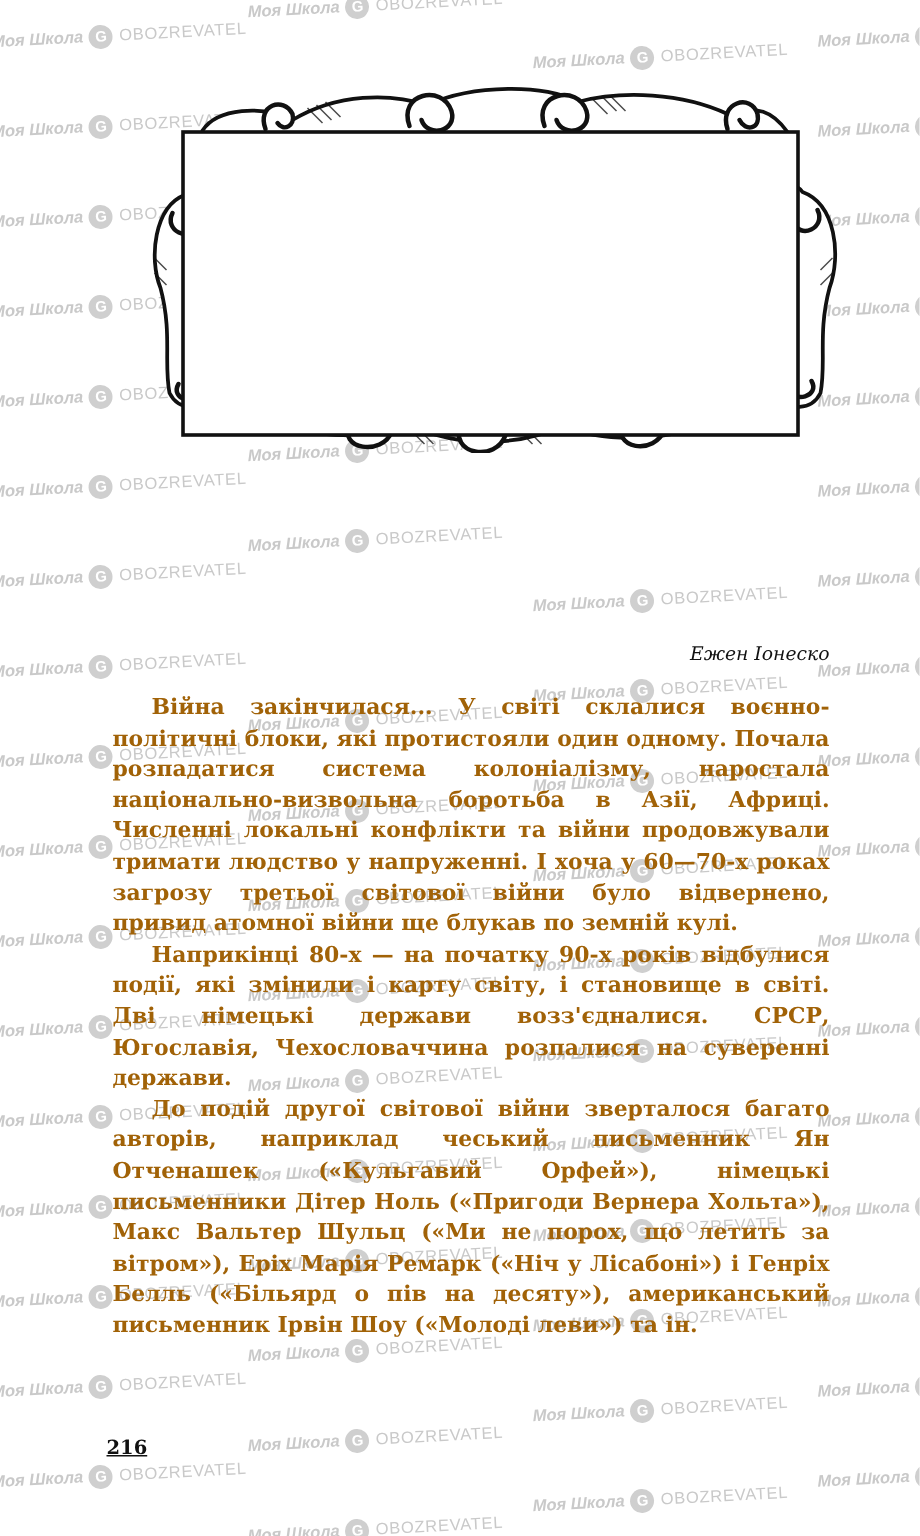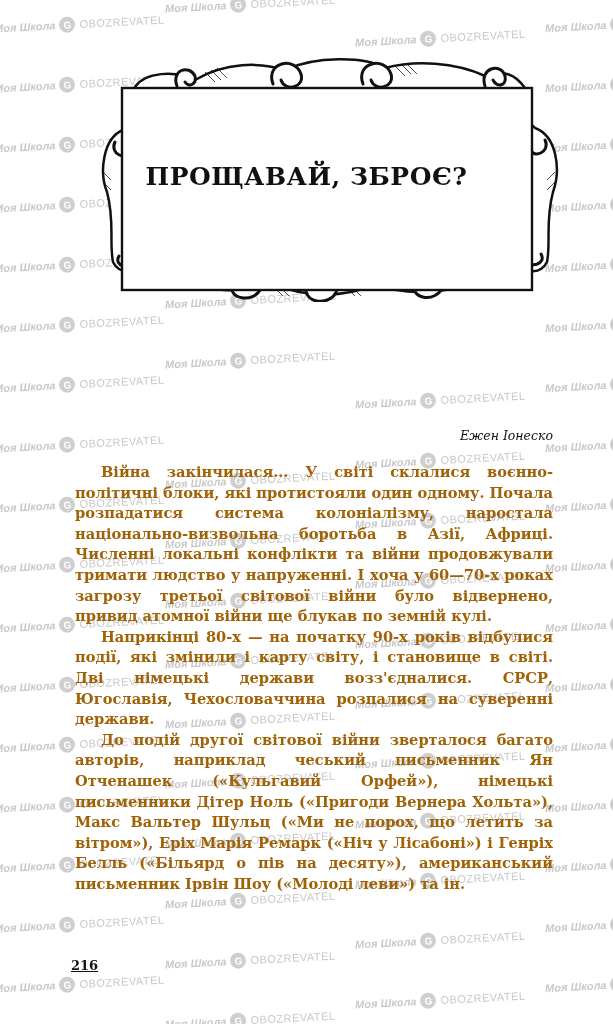--- a/index.html
+++ b/index.html
@@ -391,21 +391,20 @@
       <g stroke="#111" stroke-width="1" opacity="0.75">
         <path d="M120 30 L130 40 M126 28 L136 38 M132 26 L142 36 M310 24 L320 34 M316 22 L326 32 M322 22 L332 32"></path>
         <path d="M18 130 L26 138 M18 140 L26 148 M470 130 L462 138 M470 140 L462 148"></path>
         <path d="M190 246 L198 254 M196 246 L204 254 M262 246 L270 254 M268 246 L276 254"></path>
       </g>
 
       <rect x="37" y="46" width="410" height="202" fill="#fff" stroke="#111" stroke-width="2.4"></rect>
     </svg>
   </div>
 
-  <h1 class="title">ПРОЩАВАЙ, ЗБРОЄ?</h1>
 
   <div class="epigraph-author">Ежен Іонеско</div>
 
   <div class="body-text">
     <p>Війна закінчилася... У світі склалися воєнно-політичні блоки, які протистояли один одному. Почала розпадатися система колоніалізму, наростала національно-визвольна боротьба в Азії, Африці. Численні локальні конфлікти та війни продовжували тримати людство у напруженні. І хоча у 60—70-х роках загрозу третьої світової війни було відвернено, привид атомної війни ще блукав по земній кулі.</p>
     <p>Наприкінці 80-х — на початку 90-х років відбулися події, які змінили і карту світу, і становище в світі. Дві німецькі держави возз'єдналися. СРСР, Югославія, Чехословаччина розпалися на суверенні держави.</p>
     <p>До подій другої світової війни зверталося багато авторів, наприклад чеський письменник Ян Отченашек («Кульгавий Орфей»), німецькі письменники Дітер Ноль («Пригоди Вернера Хольта»), Макс Вальтер Шульц («Ми не порох, що летить за вітром»), Еріх Марія Ремарк («Ніч у Лісабоні») і Генріх Белль («Більярд о пів на десяту»), американський письменник Ірвін Шоу («Молоді леви») та ін.</p>
   </div>
 
   <div class="page-number">216</div>

